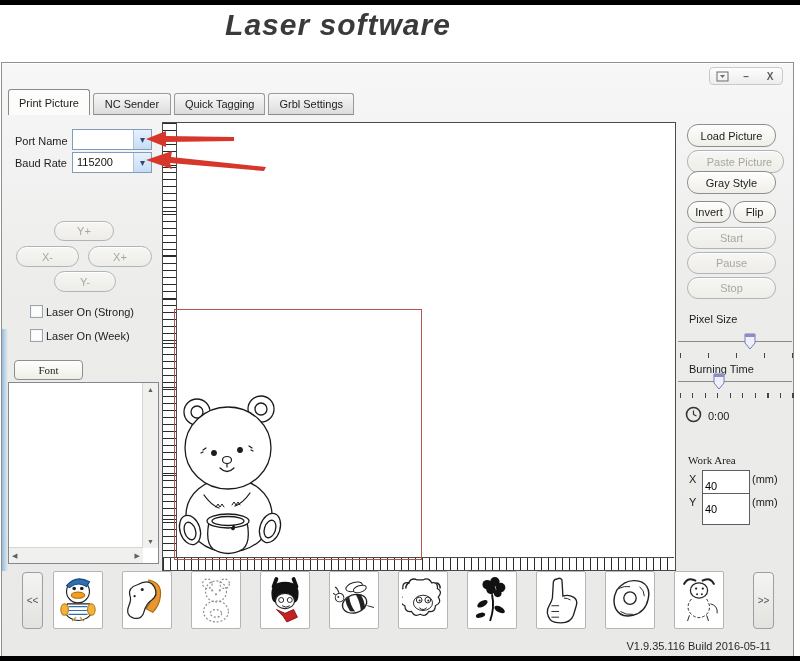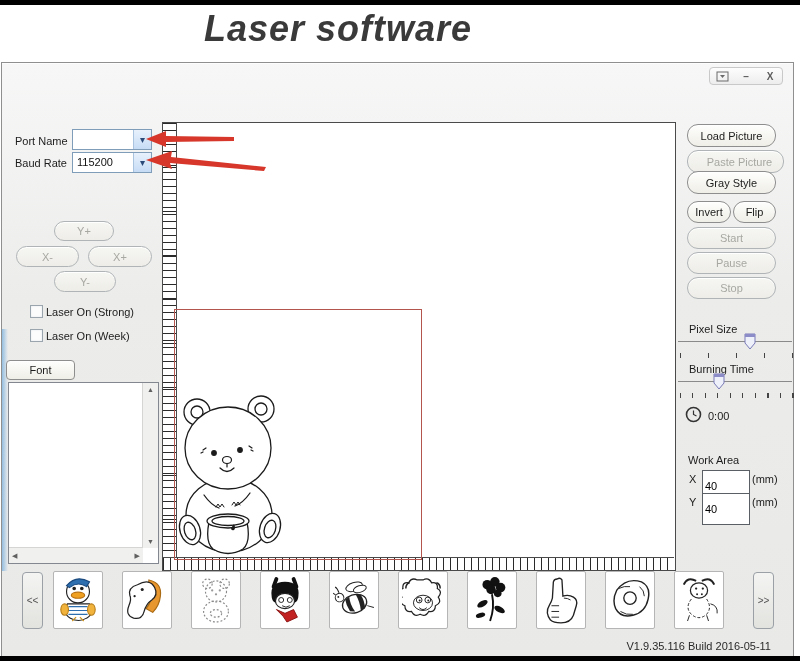--- a/index.html
+++ b/index.html
@@ -7,21 +7,21 @@
     width:800px;height:661px;position:relative;background:#fff;
     font-family:"Liberation Sans",sans-serif;overflow:hidden;
     -webkit-font-smoothing:antialiased;
   }
   .abs{position:absolute;}
   
   .bar-top{left:0;top:0;width:800px;height:5px;background:#000;}
   .bar-bottom{left:0;top:656px;width:800px;height:5px;background:#000;}
   .page-title{
     left:0;top:8px;width:676px;text-align:center;
-    font-size:36px;font-weight:bold;font-style:italic;color:#3a3a3a;
+    font-size:30px;font-weight:bold;font-style:italic;color:#3a3a3a;
     letter-spacing:1px;
   }
   
   .win{
     left:1px;top:62px;width:791px;height:593px;
     border:1px solid #8f8f8f;
     background:linear-gradient(#f7f7f7,#ececeb 40%,#e9e9e8);
     box-shadow:inset 0 1px 0 #fdfdfd;
   }
   .blue-edge{left:0;top:266px;width:6px;height:242px;
@@ -117,20 +117,26 @@
     <div class="win-btn">
       <svg width="13" height="11" viewBox="0 0 13 11">
         <rect x="1" y="1" width="11" height="9" fill="none" stroke="#6a6a6a"></rect>
         <path d="M4,4 L6.5,7 L9,4 Z" fill="#6a6a6a"></path>
       </svg>
     </div>
     <div class="win-btn">–</div>
     <div class="win-btn">X</div>
   </div>
 
+  <div class="abs tabs">
+    <div class="tab active">Print Picture</div>
+    <div class="tab">NC Sender</div>
+    <div class="tab">Quick Tagging</div>
+    <div class="tab">Grbl Settings</div>
+  </div>
 
   <div class="abs lbl" style="left:13px;top:72px;">Port Name</div>
   <div class="abs dd" style="left:70px;top:66px;width:78px;height:19px;">
     <div class="val"></div>
     <div class="arrow">▾</div>
   </div>
 
   <div class="abs lbl" style="left:13px;top:94px;">Baud Rate</div>
   <div class="abs dd" style="left:70px;top:89px;width:78px;height:19px;">
     <div class="val">115200</div>
@@ -148,21 +154,21 @@
   <div class="abs btn disabled" style="left:52px;top:158px;width:58px;height:18px;">Y+</div>
   <div class="abs btn disabled" style="left:14px;top:183px;width:61px;height:19px;">X-</div>
   <div class="abs btn disabled" style="left:86px;top:183px;width:62px;height:19px;">X+</div>
   <div class="abs btn disabled" style="left:52px;top:208px;width:60px;height:19px;">Y-</div>
 
   <div class="abs cb" style="left:28px;top:242px;"></div>
   <div class="abs lbl" style="left:44px;top:243px;">Laser On (Strong)</div>
   <div class="abs cb" style="left:28px;top:266px;"></div>
   <div class="abs lbl" style="left:44px;top:267px;">Laser On (Week)</div>
 
-  <div class="abs btn" style="left:4px;top:297px;width:67px;height:18px;border-radius:4px;">Font</div>
+  <div class="abs btn" style="left:12px;top:297px;width:67px;height:18px;border-radius:4px;font-family:Liberation Serif, serif;">Font</div>
 
   <div class="abs listbox" style="left:6px;top:319px;width:149px;height:180px;">
     <div class="sb-v">
       <div class="sb-a">▲</div>
       <div class="sb-a">▼</div>
     </div>
     <div class="sb-h">
       <div class="sb-a">◀</div>
       <div class="sb-a">▶</div>
     </div>
@@ -215,21 +221,21 @@
 
   <div class="abs btn" style="left:685px;top:61px;width:87px;height:21px;">Load Picture</div>
   <div class="abs btn disabled" style="left:685px;top:87px;width:87px;height:21px;padding-left:8px;">Paste Picture</div>
   <div class="abs btn" style="left:685px;top:108px;width:87px;height:21px;">Gray Style</div>
   <div class="abs btn" style="left:685px;top:138px;width:42px;height:20px;">Invert</div>
   <div class="abs btn" style="left:731px;top:138px;width:41px;height:20px;">Flip</div>
   <div class="abs btn disabled" style="left:685px;top:164px;width:87px;height:20px;">Start</div>
   <div class="abs btn disabled" style="left:685px;top:189px;width:87px;height:20px;">Pause</div>
   <div class="abs btn disabled" style="left:685px;top:214px;width:87px;height:20px;">Stop</div>
 
-  <div class="abs lbl" style="left:687px;top:260px;">Pixel Size</div>
+  <div class="abs lbl" style="left:687px;top:250px;">Pixel Size</div>
   <div class="abs" style="left:676px;top:270px;width:114px;height:20px;">
     <div class="track" style="position:absolute;left:0;right:0;top:8px;"></div>
     <div class="thumb" style="left: 63%;">
       <svg width="12" height="17" viewBox="0 0 12 17">
         <path d="M1,1 h10 v9 l-5,6 l-5,-6 z" fill="#eef1fa" stroke="#7a7ab8"></path>
         <rect x="1" y="1" width="10" height="3" fill="#8c8cc8"></rect>
       </svg>
     </div>
   </div>
   <div class="abs ticks5" style="left:678px;top:290px;width:114px;"></div>
@@ -245,21 +251,21 @@
     </div>
   </div>
   <div class="abs ticks10" style="left:678px;top:330px;width:114px;"></div>
 
   <svg class="abs" style="left:683px;top:343px;" width="17" height="17" viewBox="0 0 17 17">
     <circle cx="8.5" cy="8.5" r="7" fill="none" stroke="#333" stroke-width="1.6"></circle>
     <path d="M8.5,4.5 V8.5 L11.5,10" fill="none" stroke="#333" stroke-width="1.2"></path>
   </svg>
   <div class="abs lbl" style="left:706px;top:347px;">0:00</div>
 
-  <div class="abs lbl" style="left:686px;top:391px;">Work Area</div>
+  <div class="abs lbl" style="left:686px;top:391px;font-family:Liberation Serif, serif;">Work Area</div>
   <div class="abs lbl" style="left:687px;top:410px;">X</div>
   <input class="wa-input" style="left: 700px; top: 407px;" value="40">
   <div class="abs lbl" style="left:750px;top:410px;">(mm)</div>
   <div class="abs lbl" style="left:687px;top:433px;">Y</div>
   <input class="wa-input" style="left: 700px; top: 430px;" value="40">
   <div class="abs lbl" style="left:750px;top:433px;">(mm)</div>
 
   <div class="abs pager" style="left:20px;top:509px;">&lt;&lt;</div>
   <div class="abs" style="left:51px;top:508px;display:flex;gap:19px;">
     <div class="thumbwrap">

